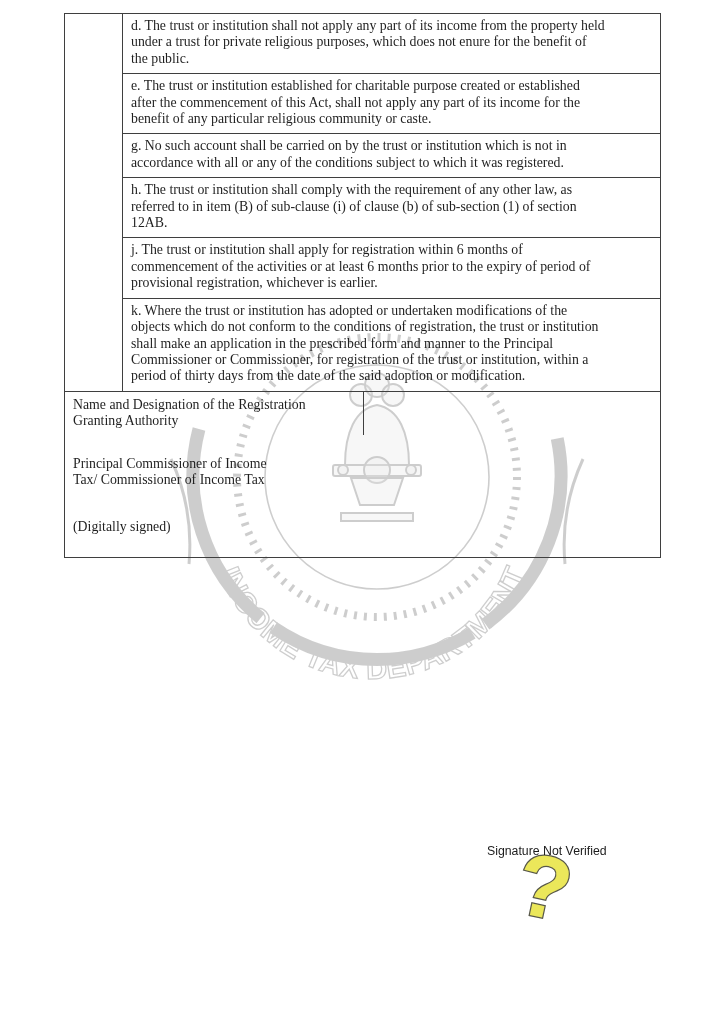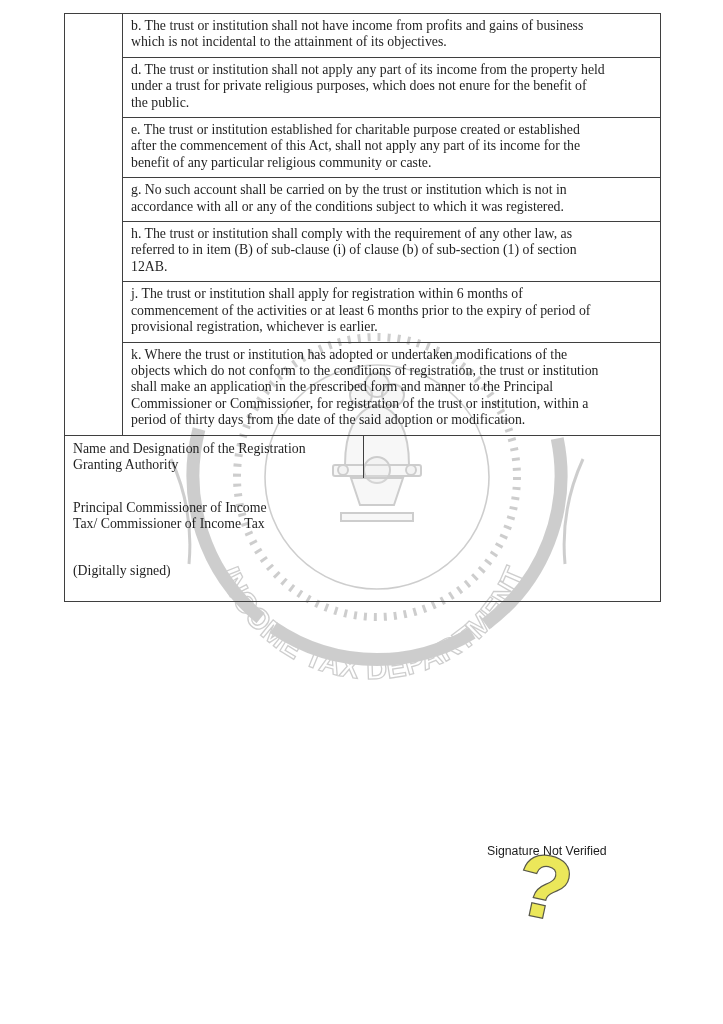--- a/index.html
+++ b/index.html
@@ -96,22 +96,20 @@
     </defs>
     <text class="seal-text">
       <textPath href="#seal-text-arc" startOffset="50%" text-anchor="middle">INCOME TAX DEPARTMENT</textPath>
     </text>
   </svg>
 
   <div class="cert-table">
     <div class="main-section">
       <div class="left-rail"></div>
       <div class="conditions">
-        <div class="cond-row">b. The trust or institution shall not have income from profits and gains of business
-which is not incidental to the attainment of its objectives.</div>
         <div class="cond-row">d. The trust or institution shall not apply any part of its income from the property held
 under a trust for private religious purposes, which does not enure for the benefit of
 the public.</div>
         <div class="cond-row">e. The trust or institution established for charitable purpose created or established
 after the commencement of this Act, shall not apply any part of its income for the
 benefit of any particular religious community or caste.</div>
         <div class="cond-row">g. No such account shall be carried on by the trust or institution which is not in
 accordance with all or any of the conditions subject to which it was registered.</div>
         <div class="cond-row">h. The trust or institution shall comply with the requirement of any other law, as
 referred to in item (B) of sub-clause (i) of clause (b) of sub-section (1) of section

